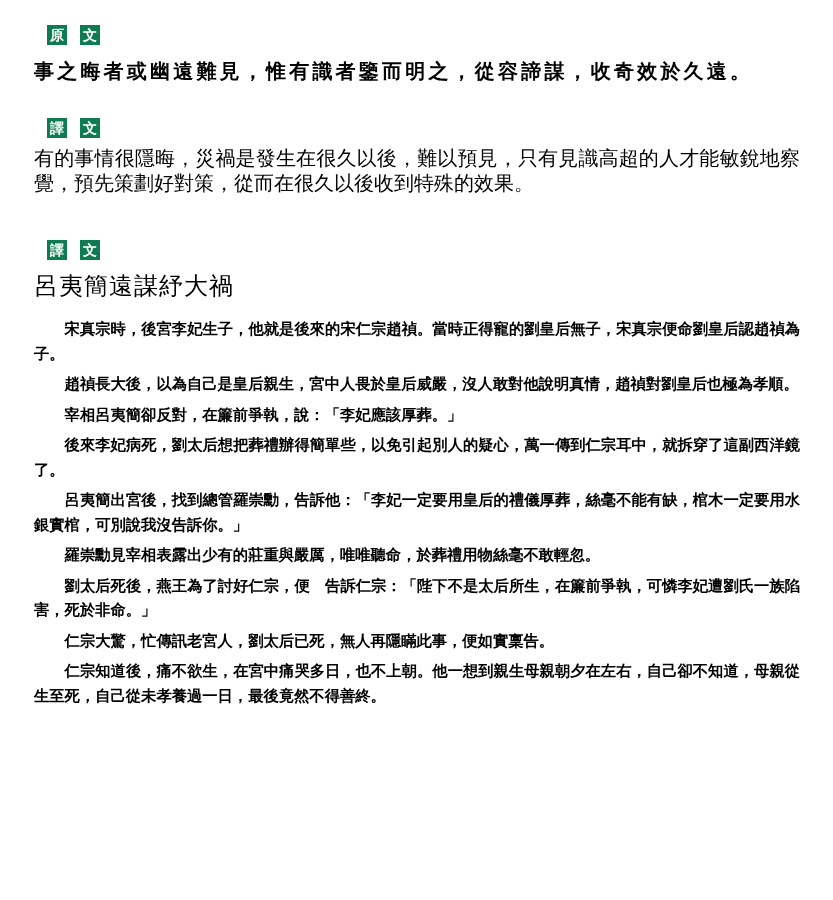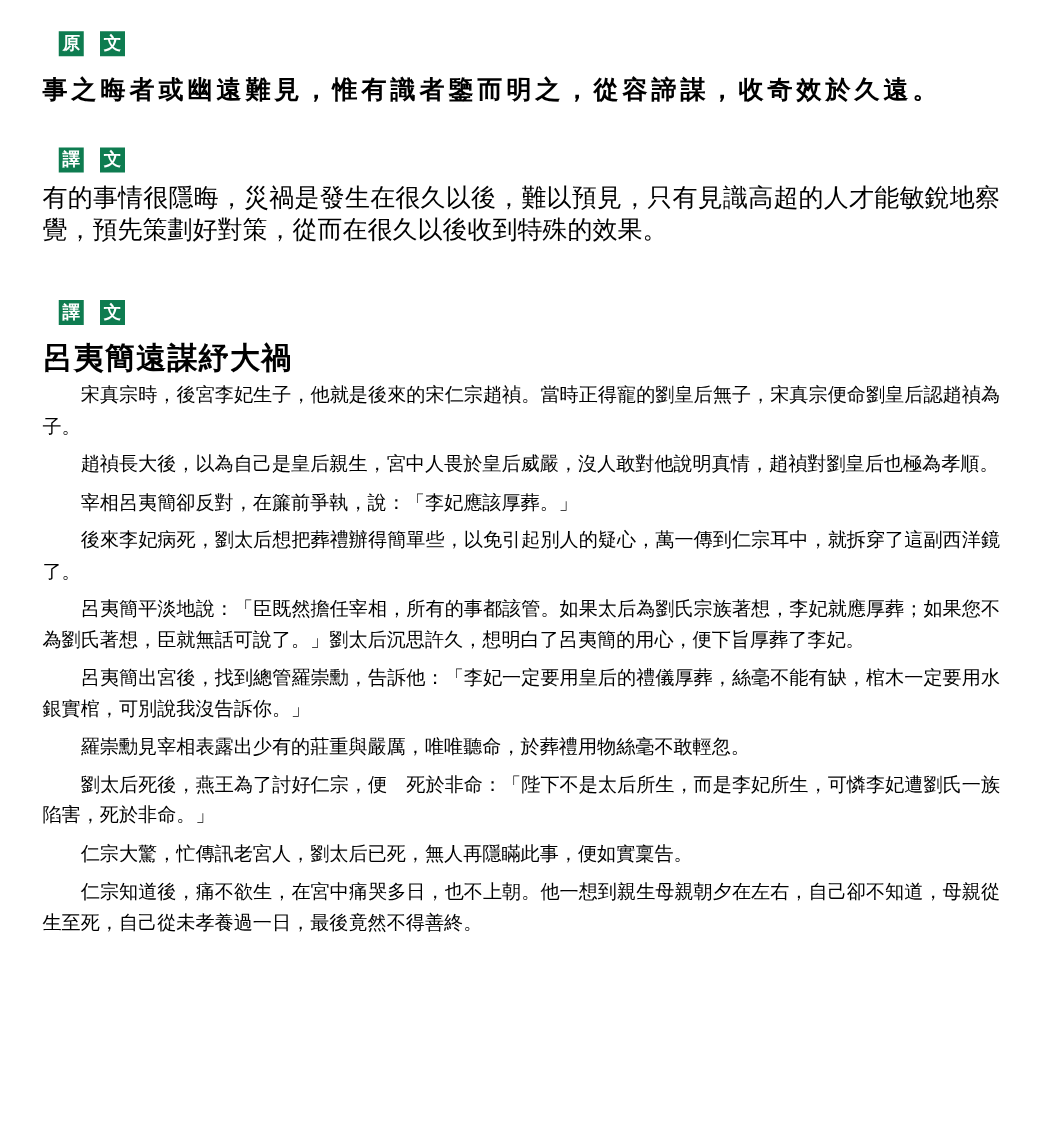--- a/index.html
+++ b/index.html
@@ -53,26 +53,26 @@
   .badges-2 { margin-top: 35px; }
   .trans {
     margin: 8px 0 0 0;
     font-size: 20px;
     line-height: 25px;
     text-align: justify;
   }
   .badges-3 { margin-top: 44px; }
   .story-heading {
     font-size: 24px;
-    font-weight: bold;
+    font-weight: normal;
     margin: 11px 0 0 0;
     line-height: 30px;
     letter-spacing: 1px;
   }
-  .story { margin-top: 3px; }
+  .story { margin-top: 16px; font-weight: bold; }
   .story p {
     margin: 0 0 6px 0;
     font-size: 15.3px;
     line-height: 24.5px;
     text-align: justify;
     text-indent: 2em;
   }
 </style>
 </head>
 <body>
@@ -99,21 +99,20 @@
     <span class="badge">文</span>
   </div>
 
   <h2 class="story-heading">呂夷簡遠謀紓大禍</h2>
 
   <div class="story">
     <p>宋真宗時，後宮李妃生子，他就是後來的宋仁宗趙禎。當時正得寵的劉皇后無子，宋真宗便命劉皇后認趙禎為子。</p>
     <p>趙禎長大後，以為自己是皇后親生，宮中人畏於皇后威嚴，沒人敢對他說明真情，趙禎對劉皇后也極為孝順。</p>
     <p>宰相呂夷簡卻反對，在簾前爭執，說：「李妃應該厚葬。」</p>
     <p>後來李妃病死，劉太后想把葬禮辦得簡單些，以免引起別人的疑心，萬一傳到仁宗耳中，就拆穿了這副西洋鏡了。</p>
-    <p>呂夷簡平淡地說：「臣既然擔任宰相，所有的事都該管。如果太后為劉氏宗族著想，李妃就應厚葬；如果您不為劉氏著想，臣就無話可說了。」劉太后沉思許久，想明白了呂夷簡的用心，便下旨厚葬了李妃。</p>
     <p>呂夷簡出宮後，找到總管羅崇勳，告訴他：「李妃一定要用皇后的禮儀厚葬，絲毫不能有缺，棺木一定要用水銀實棺，可別說我沒告訴你。」</p>
     <p>羅崇勳見宰相表露出少有的莊重與嚴厲，唯唯聽命，於葬禮用物絲毫不敢輕忽。</p>
-    <p>劉太后死後，燕王為了討好仁宗，便　死於非命：「陛下不是太后所生，而是李妃所生，可憐李妃遭劉氏一族陷害，死於非命。」</p>
+    <p>劉太后死後，燕王為了討好仁宗，便　告訴仁宗：「陛下不是太后所生，在簾前爭執，可憐李妃遭劉氏一族陷害，死於非命。」</p>
     <p>仁宗大驚，忙傳訊老宮人，劉太后已死，無人再隱瞞此事，便如實稟告。</p>
     <p>仁宗知道後，痛不欲生，在宮中痛哭多日，也不上朝。他一想到親生母親朝夕在左右，自己卻不知道，母親從生至死，自己從未孝養過一日，最後竟然不得善終。</p>
   </div>
 
 </div>
 
 </body></html>

